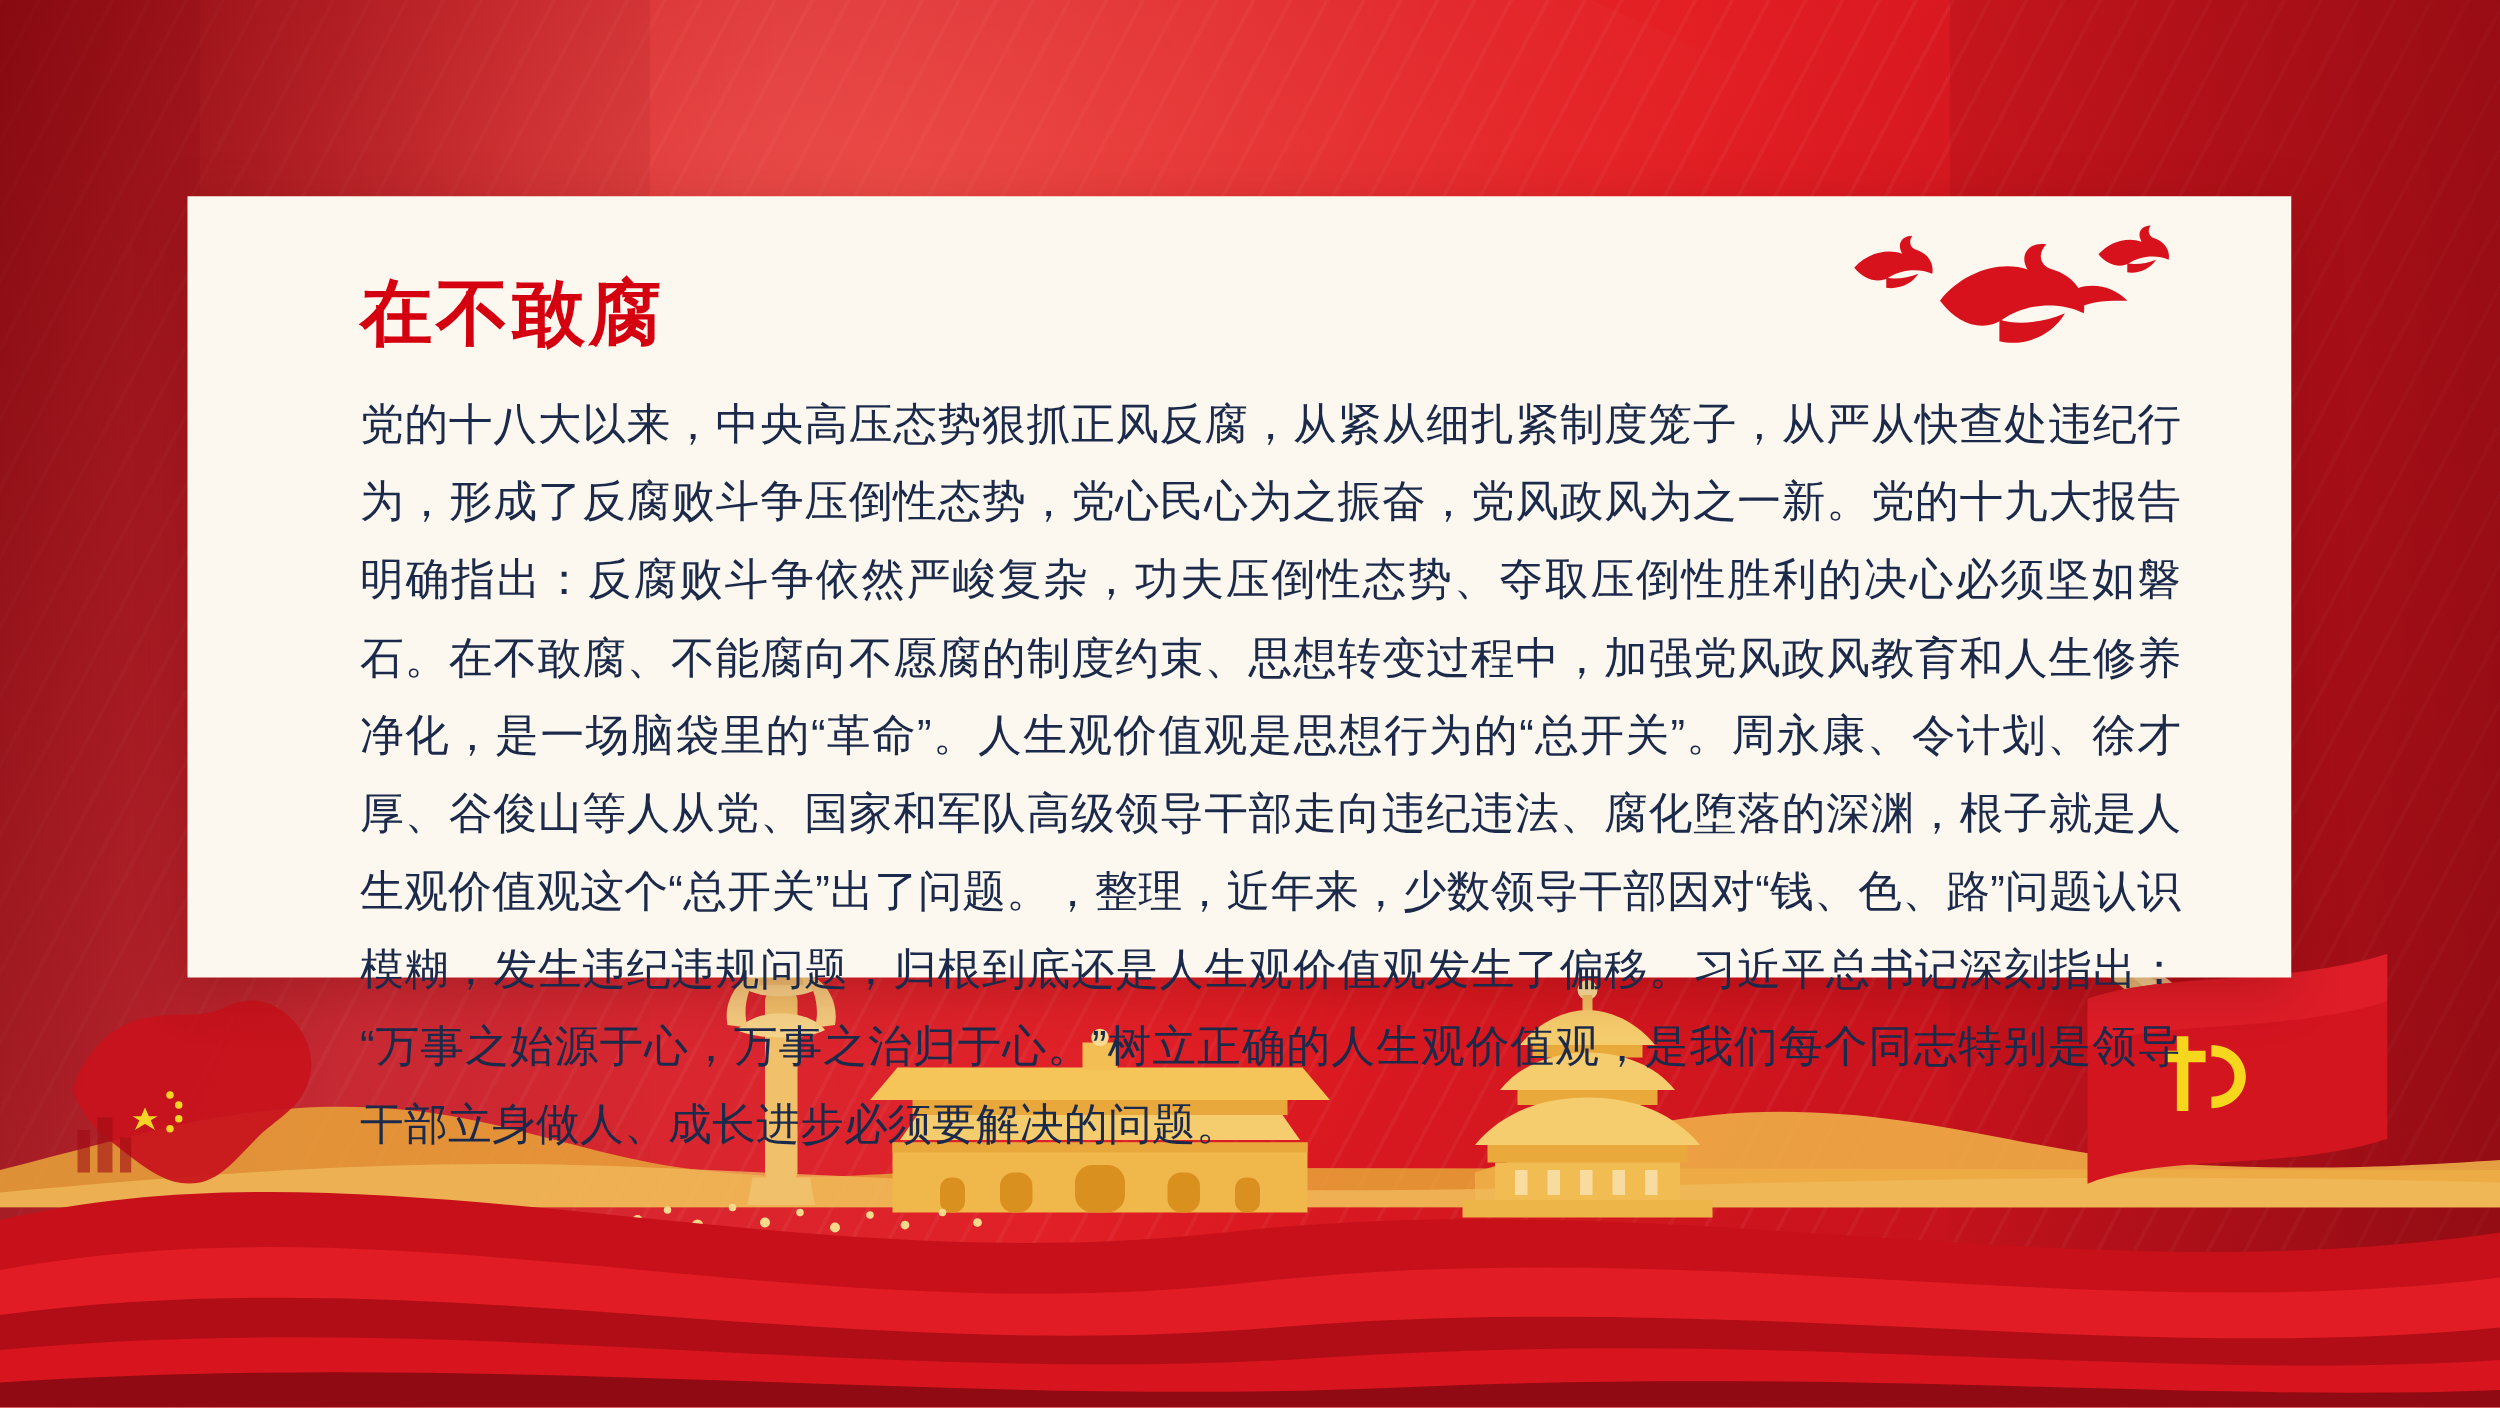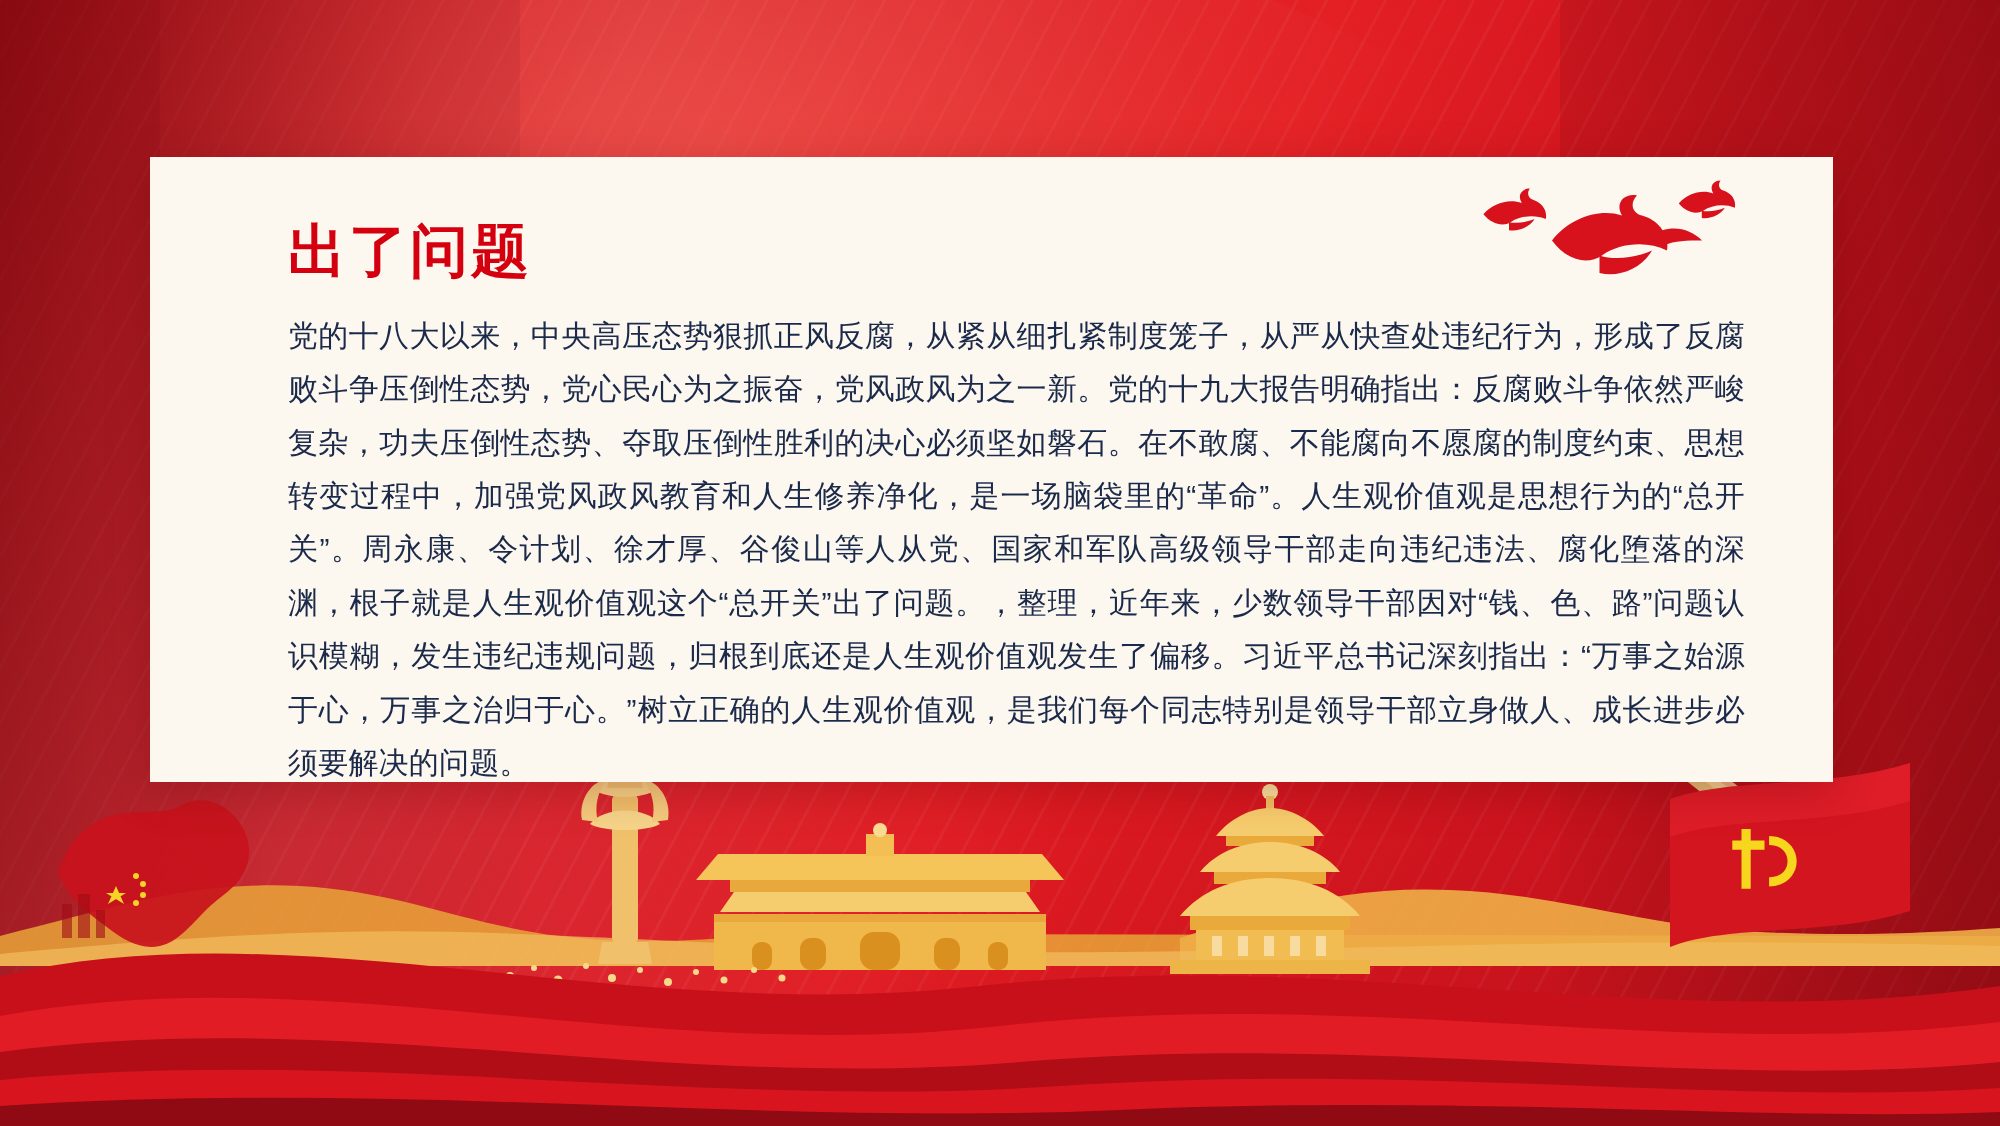--- a/index.html
+++ b/index.html
@@ -104,21 +104,21 @@
   .card-title {
     font-size: 58px;
     font-weight: bold;
     color: #d5000f;
     letter-spacing: 3px;
     line-height: 1.1;
     margin: 0 0 26px 0;
     font-family: "Liberation Sans", "DejaVu Sans", sans-serif;
   }
   .card-body {
-    font-size: 30px;
+    font-size: 35px;
     line-height: 1.78;
     color: #1b2a4a;
     text-align: justify;
     text-justify: inter-ideograph;
     margin: 0;
     letter-spacing: 0.2px;
   }
 
   
   .doves {
@@ -323,18 +323,18 @@
 
           <g transform="translate(196,2) scale(0.72)">
             <path d="M8,34 C20,20 40,14 56,20 C50,10 56,2 66,2 C62,8 64,14 70,16 C82,20 88,30 86,40 C72,34 54,36 42,44 C32,50 18,46 8,34 Z"></path>
             <path d="M40,44 C50,46 62,44 72,40 C66,50 52,56 40,54 Z"></path>
           </g>
         </g>
       </svg>
     </div>
 
     <div class="card-inner">
-      <h1 class="card-title">出了问题</h1>
+      <h1 class="card-title">在不敢腐</h1>
       <p class="card-body">党的十八大以来，中央高压态势狠抓正风反腐，从紧从细扎紧制度笼子，从严从快查处违纪行为，形成了反腐败斗争压倒性态势，党心民心为之振奋，党风政风为之一新。党的十九大报告明确指出：反腐败斗争依然严峻复杂，功夫压倒性态势、夺取压倒性胜利的决心必须坚如磐石。在不敢腐、不能腐向不愿腐的制度约束、思想转变过程中，加强党风政风教育和人生修养净化，是一场脑袋里的“革命”。人生观价值观是思想行为的“总开关”。周永康、令计划、徐才厚、谷俊山等人从党、国家和军队高级领导干部走向违纪违法、腐化堕落的深渊，根子就是人生观价值观这个“总开关”出了问题。，整理，近年来，少数领导干部因对“钱、色、路”问题认识模糊，发生违纪违规问题，归根到底还是人生观价值观发生了偏移。习近平总书记深刻指出：“万事之始源于心，万事之治归于心。”树立正确的人生观价值观，是我们每个同志特别是领导干部立身做人、成长进步必须要解决的问题。</p>
     </div>
   </div>
 
 </div>
 
 </body></html>

